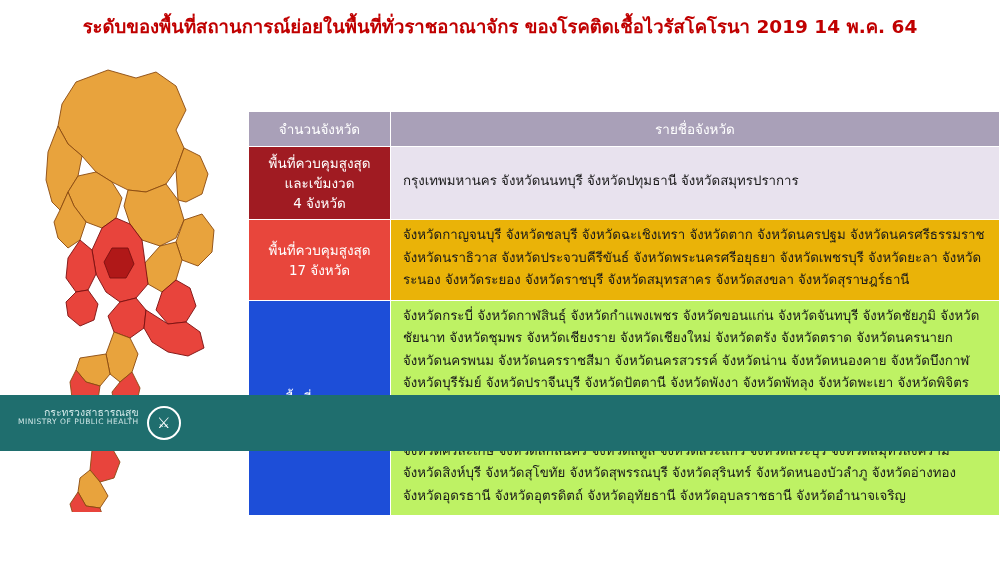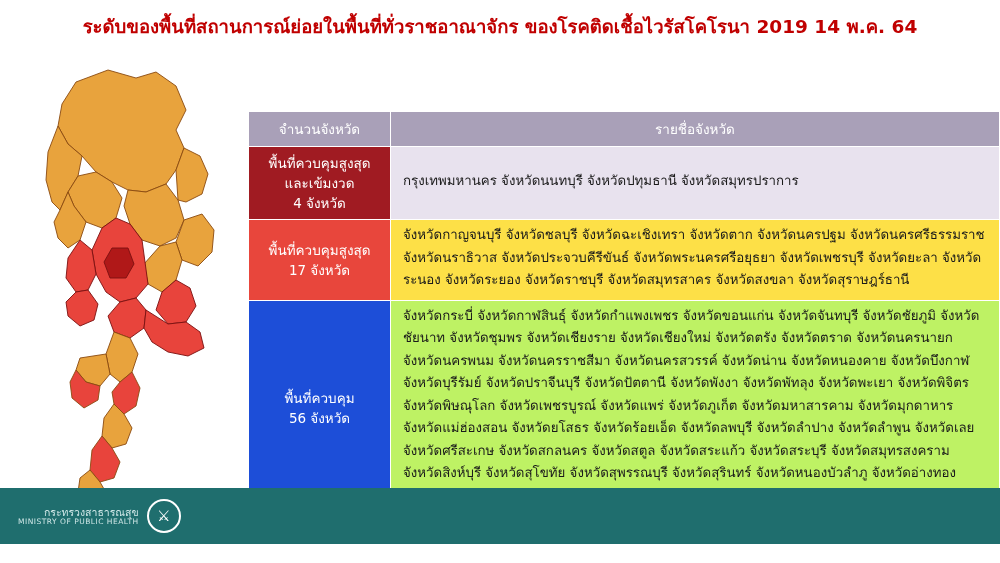--- a/index.html
+++ b/index.html
@@ -7,21 +7,21 @@
   body {
     width: 1000px;
     height: 563px;
     background: #ffffff;
     font-family: "DejaVu Sans", "Liberation Sans", sans-serif;
     overflow: hidden;
     position: relative;
   }
   .page {
     width: 1000px;
-    height: 544px;
+    height: 451px;
     position: relative;
     background: #ffffff;
   }
   .title-bar {
     height: 46px;
     display: flex;
     align-items: center;
     justify-content: center;
     padding-top: 6px;
   }
@@ -77,40 +77,39 @@
   td.cat.lvl1 { background: #a01b22; }
   td.cat.lvl2 { background: #e8463c; }
   td.cat.lvl3 { background: #1d4ed8; }
   td.list {
     font-size: 13.3px;
     line-height: 22.5px;
     padding: 4px 10px 8px 12px;
     color: #1a1a1a;
   }
   td.list.lvl1 { background: #e8e2ee; }
-  td.list.lvl2 { background: #fde047; }
+  td.list.lvl2 { background: #eab308; }
   td.list.lvl3 { background: #bef264; }
   .footer {
     position: absolute;
     left: 0; bottom: 0;
     width: 1000px;
     height: 56px;
     background: #1f6e6e;
     display: flex;
     align-items: center;
     justify-content: space-between;
     padding: 0 18px;
   }
   .footer-left {
     color: #ffffff;
     font-size: 13px;
   }
   .footer-right {
     display: flex;
-    align-items: center;
     gap: 8px;
   }
   .moph-text {
     text-align: right;
     color: #cfe7e7;
     line-height: 1.15;
   }
   .moph-text .th { font-size: 10.5px; display: block; }
   .moph-text .en { font-size: 7.5px; display: block; letter-spacing: .5px; }
   .moph-logo {

